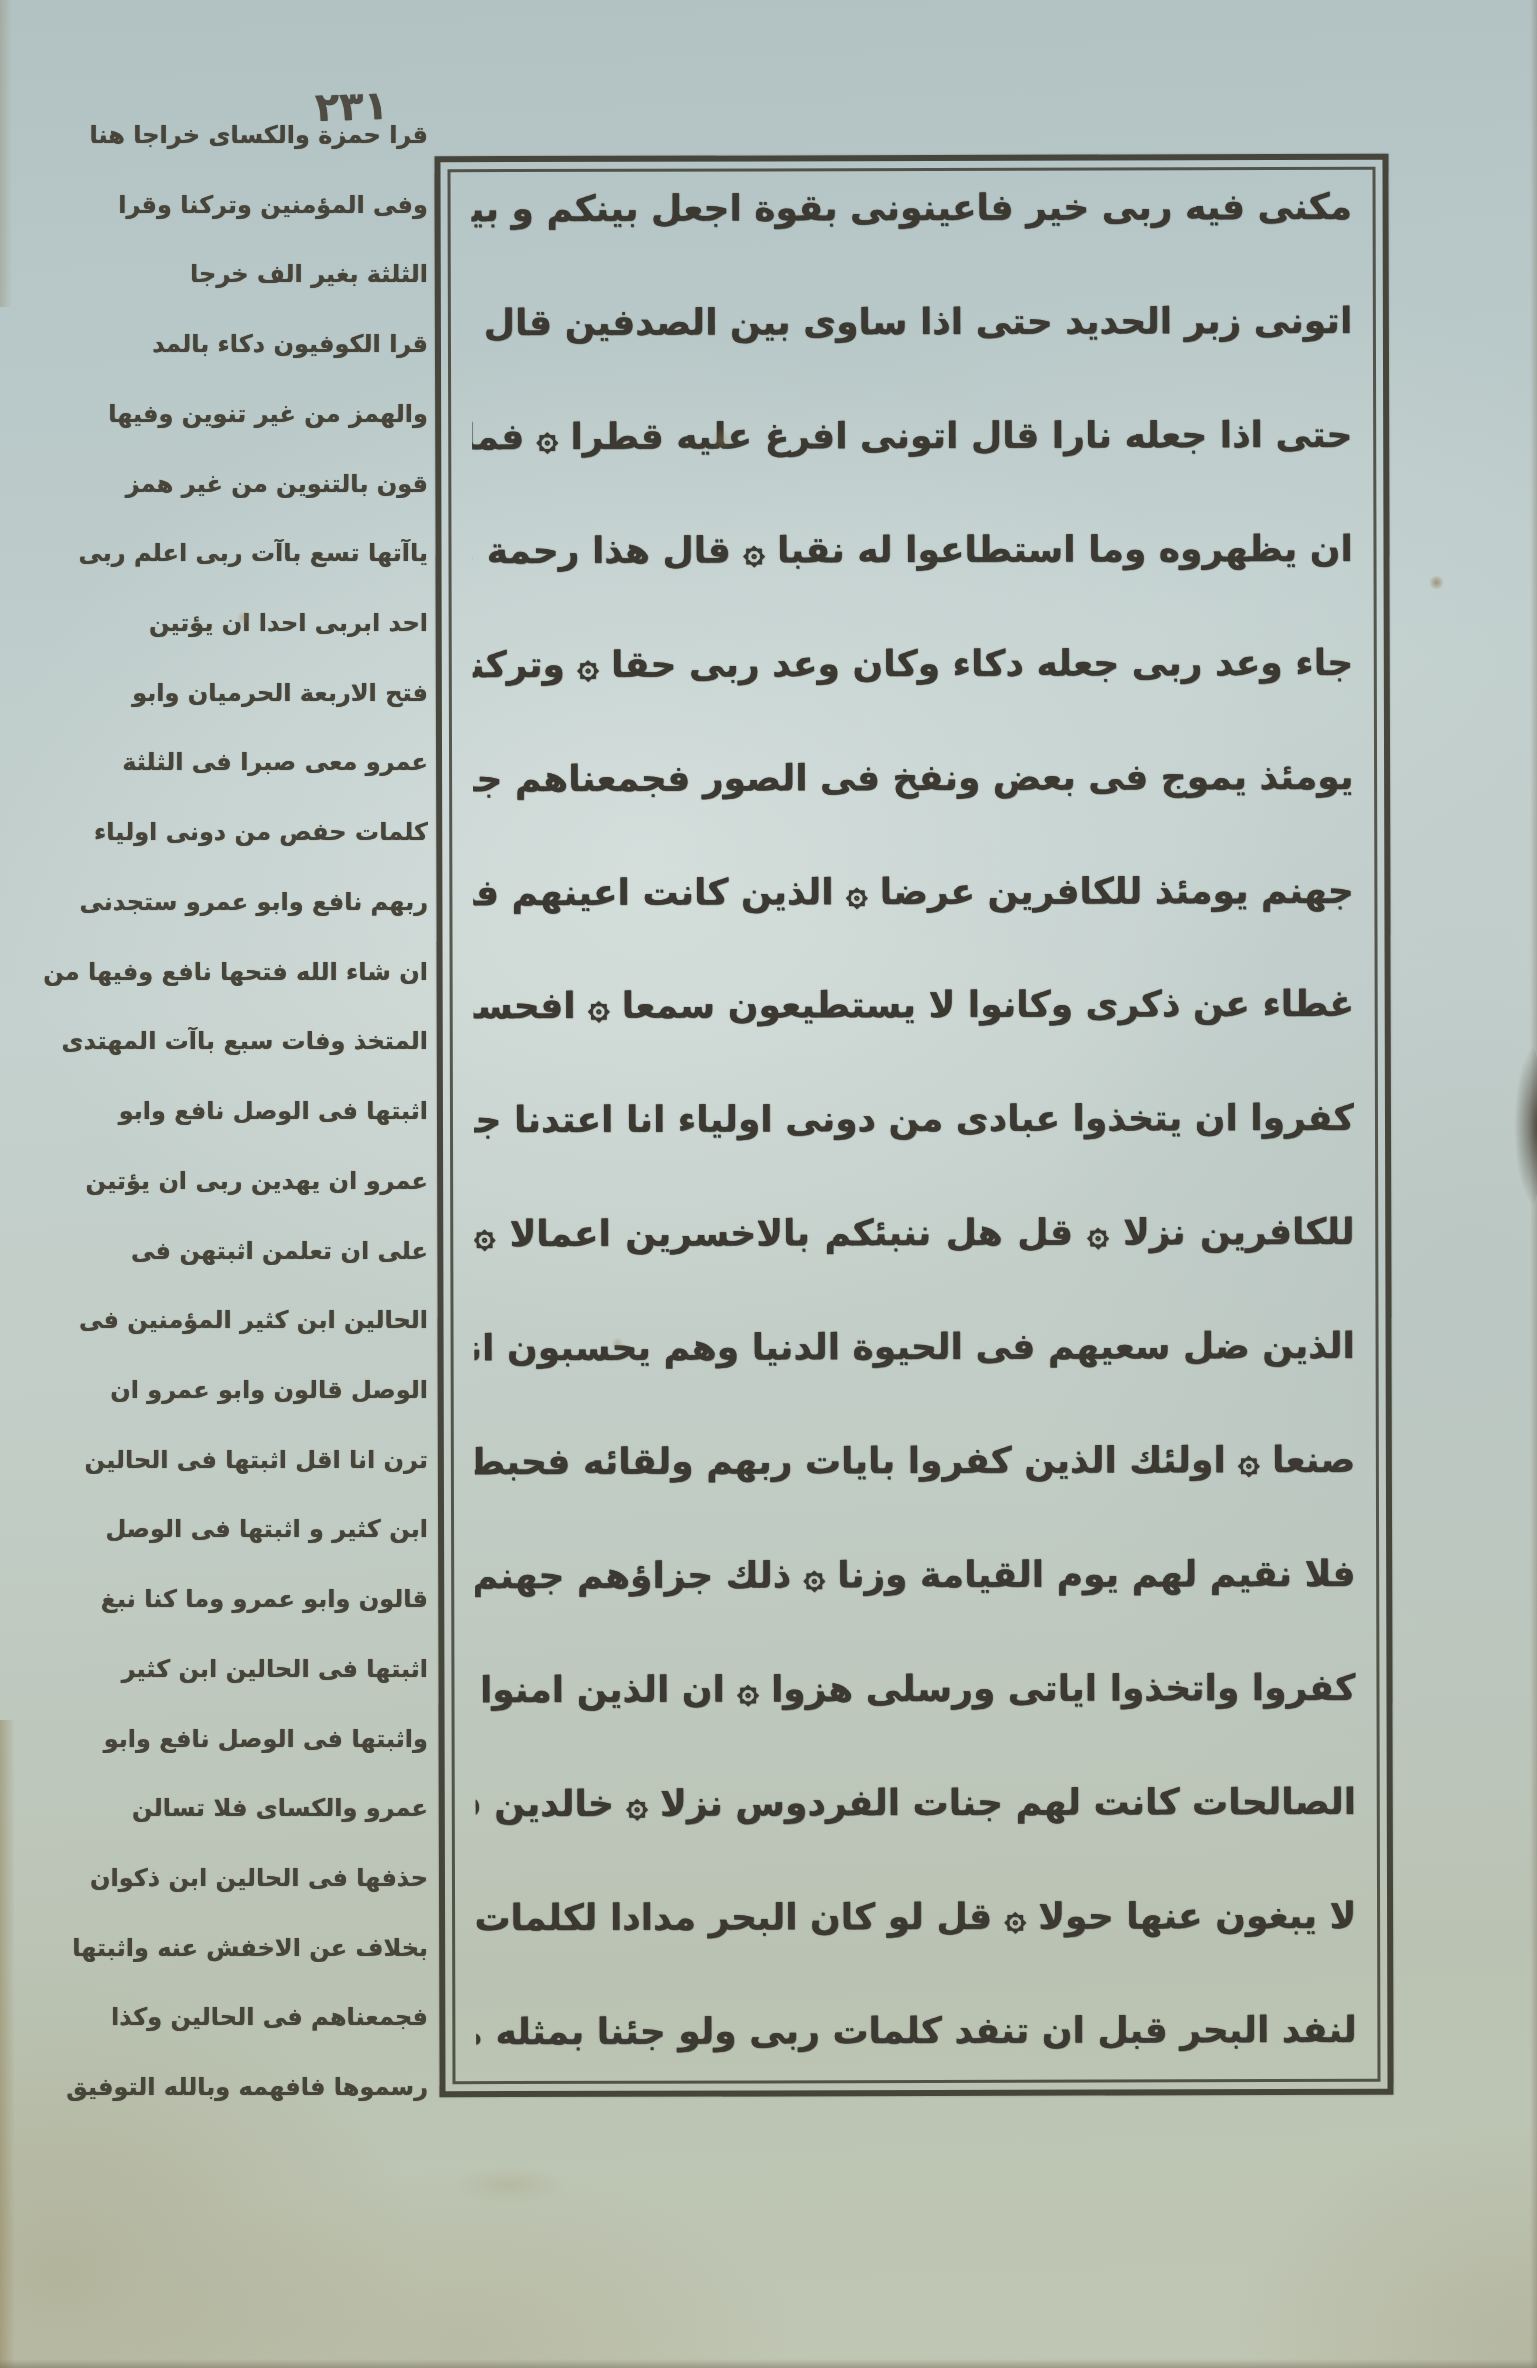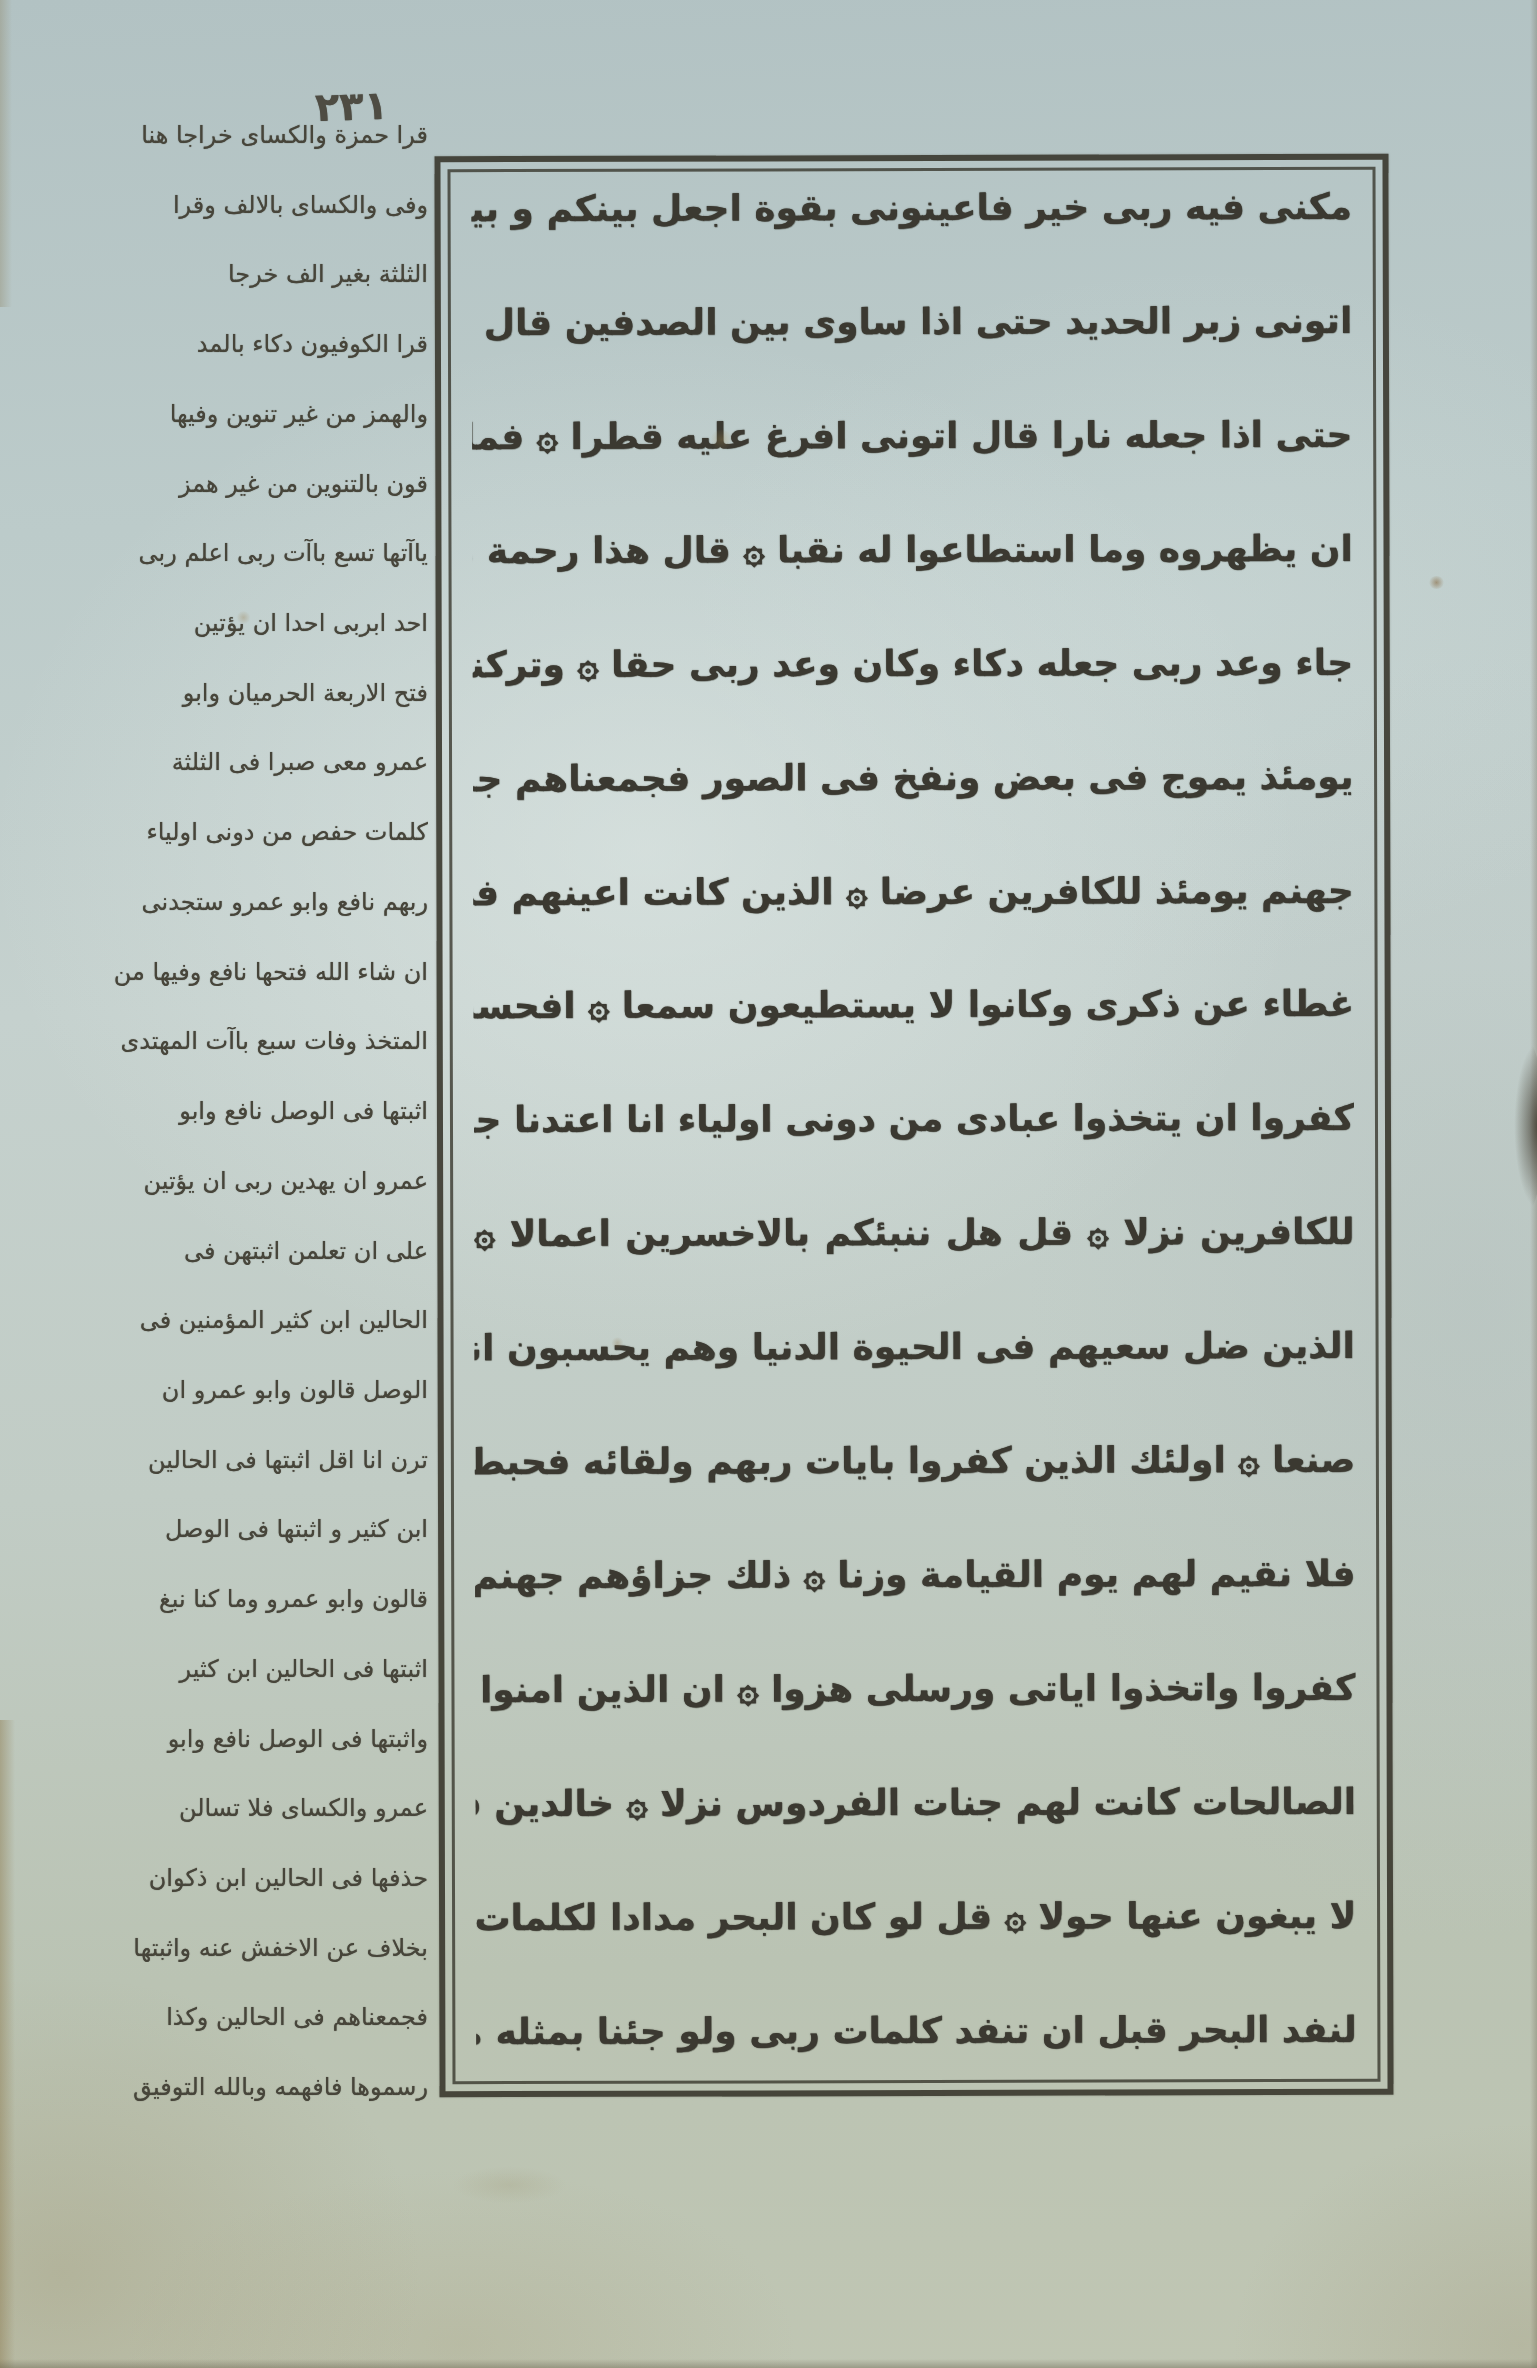--- a/index.html
+++ b/index.html
@@ -47,21 +47,21 @@
     text-align:justify;text-align-last:justify;text-justify:inter-word;
     text-shadow:0 0 1.2px rgba(44,42,34,.8),0.6px 0.6px 0 rgba(44,42,34,.3);
   }
   
   .margin-notes{
     position:absolute;left:27px;top:121px;width:401px;height:1981px;
     display:flex;flex-direction:column;justify-content:space-between;
     direction:rtl;text-align:right;
   }
   .margin-line{
-    font-size:24px;font-weight:normal;color:#47453a;
+    font-size:24px;font-weight:bold;color:#47453a;
     line-height:1.2;white-space:nowrap;overflow:hidden;
     text-shadow:0 0 1px rgba(52,50,40,.75);
   }
   
   .edge-left-top{position:absolute;left:0;top:0;width:11.5px;height:307px;
     background:linear-gradient(90deg,rgba(140,130,98,.35),rgba(140,130,98,0));}
   .edge-left-bottom{position:absolute;left:0;top:1720px;width:15.4px;height:648px;
     background:linear-gradient(90deg,rgba(148,134,95,.55),rgba(148,134,95,0));}
   .edge-bottom{position:absolute;left:0;bottom:0;width:100%;height:8.6px;
     background:linear-gradient(0deg,rgba(92,87,66,.38),rgba(92,87,66,0));}
@@ -86,21 +86,21 @@
 <body>
 
 <div class="page">
 
   <div class="page-number">٢٣١</div>
 
   <aside class="margin-notes">
 
       <div class="margin-line">قرا حمزة والكساى خراجا هنا</div>
 
-      <div class="margin-line">وفى والكساى بالالف وقرا</div>
+      <div class="margin-line">وفى المؤمنين وتركنا وقرا</div>
 
       <div class="margin-line">الثلثة بغير الف خرجا</div>
 
       <div class="margin-line">قرا الكوفيون دكاء بالمد</div>
 
       <div class="margin-line">والهمز من غير تنوين وفيها</div>
 
       <div class="margin-line">قون بالتنوين من غير همز</div>
 
       <div class="margin-line">ياآتها تسع باآت ربى اعلم ربى</div>

